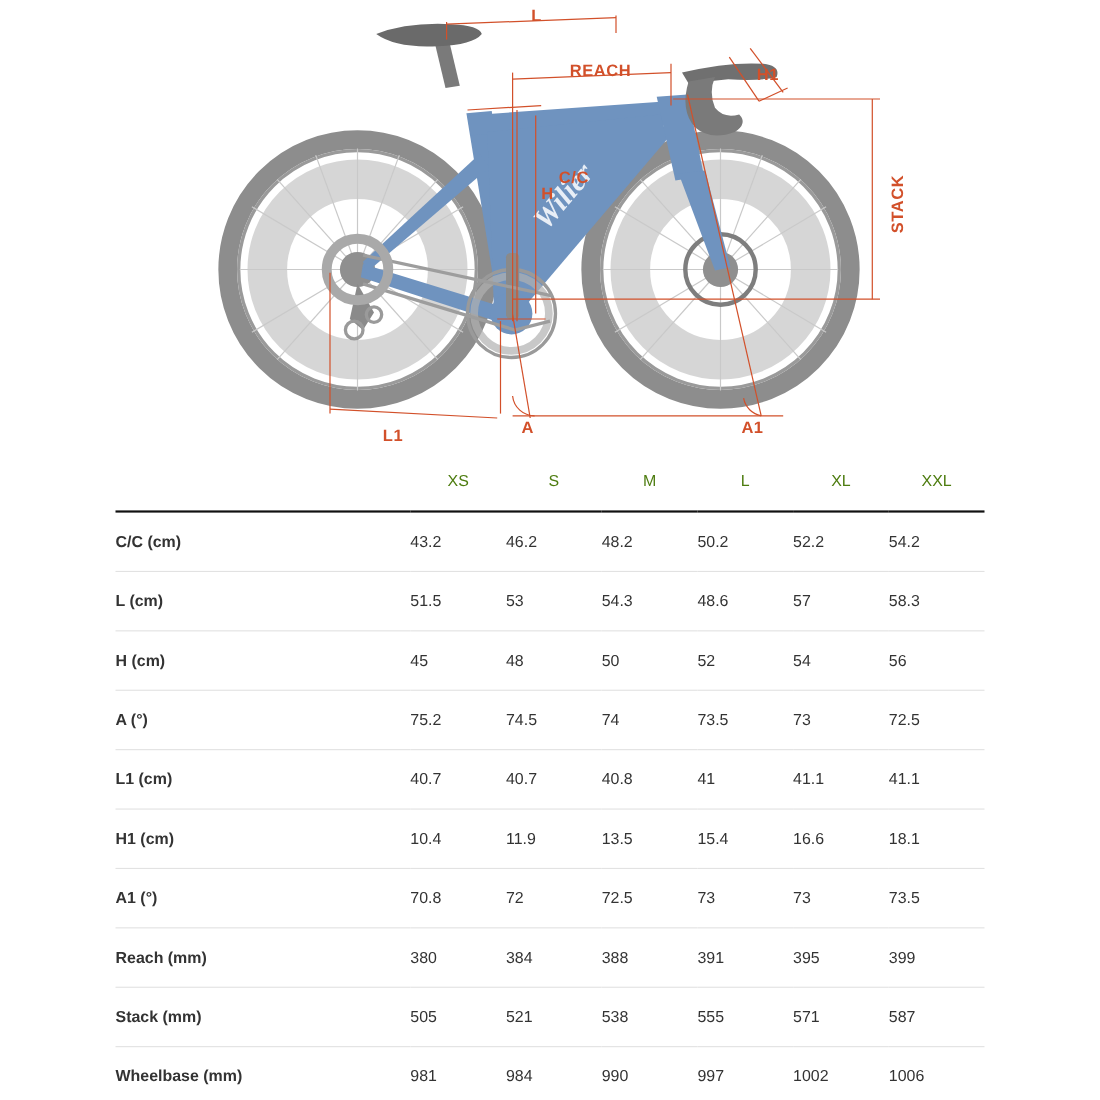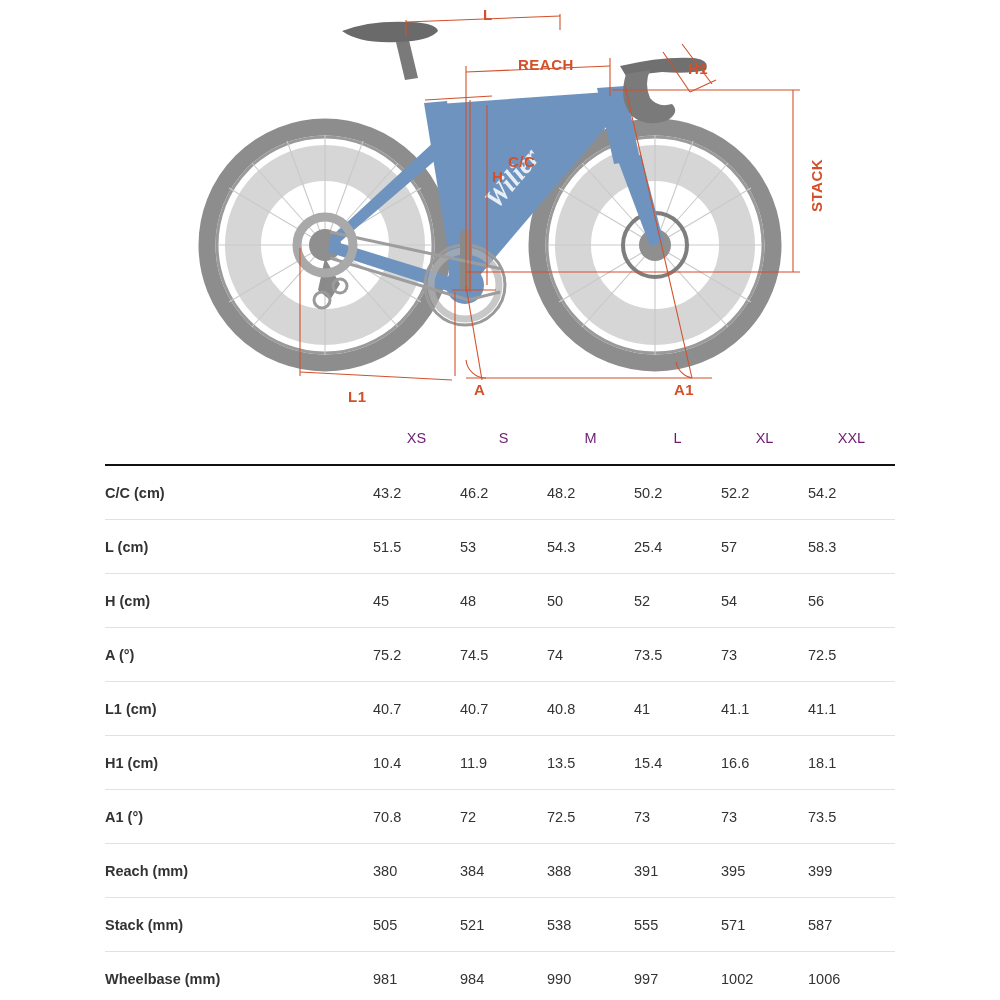--- a/index.html
+++ b/index.html
@@ -62,21 +62,21 @@
     vertical-align: middle;
   }
   table.geo thead th {
     height: 52px;
     font-weight: bold;
     color: #1a1a1a;
     border-bottom: 2px solid #111111;
   }
   table.geo thead th.size-col {
     font-weight: normal;
-    color: #701a75;
+    color: #4d7c0f;
     text-align: center;
   }
   table.geo tbody td {
     height: 53px;
     border-bottom: 1px solid #e2e2e2;
     color: #333333;
   }
   table.geo tbody tr:last-child td {
     border-bottom: 1px solid #e2e2e2;
   }
@@ -266,21 +266,21 @@
           <td class="val">48.2</td>
           <td class="val">50.2</td>
           <td class="val">52.2</td>
           <td class="val">54.2</td>
         </tr>
         <tr>
           <td class="label-col">L (cm)</td>
           <td class="val">51.5</td>
           <td class="val">53</td>
           <td class="val">54.3</td>
-          <td class="val">25.4</td>
+          <td class="val">48.6</td>
           <td class="val">57</td>
           <td class="val">58.3</td>
         </tr>
         <tr>
           <td class="label-col">H (cm)</td>
           <td class="val">45</td>
           <td class="val">48</td>
           <td class="val">50</td>
           <td class="val">52</td>
           <td class="val">54</td>

